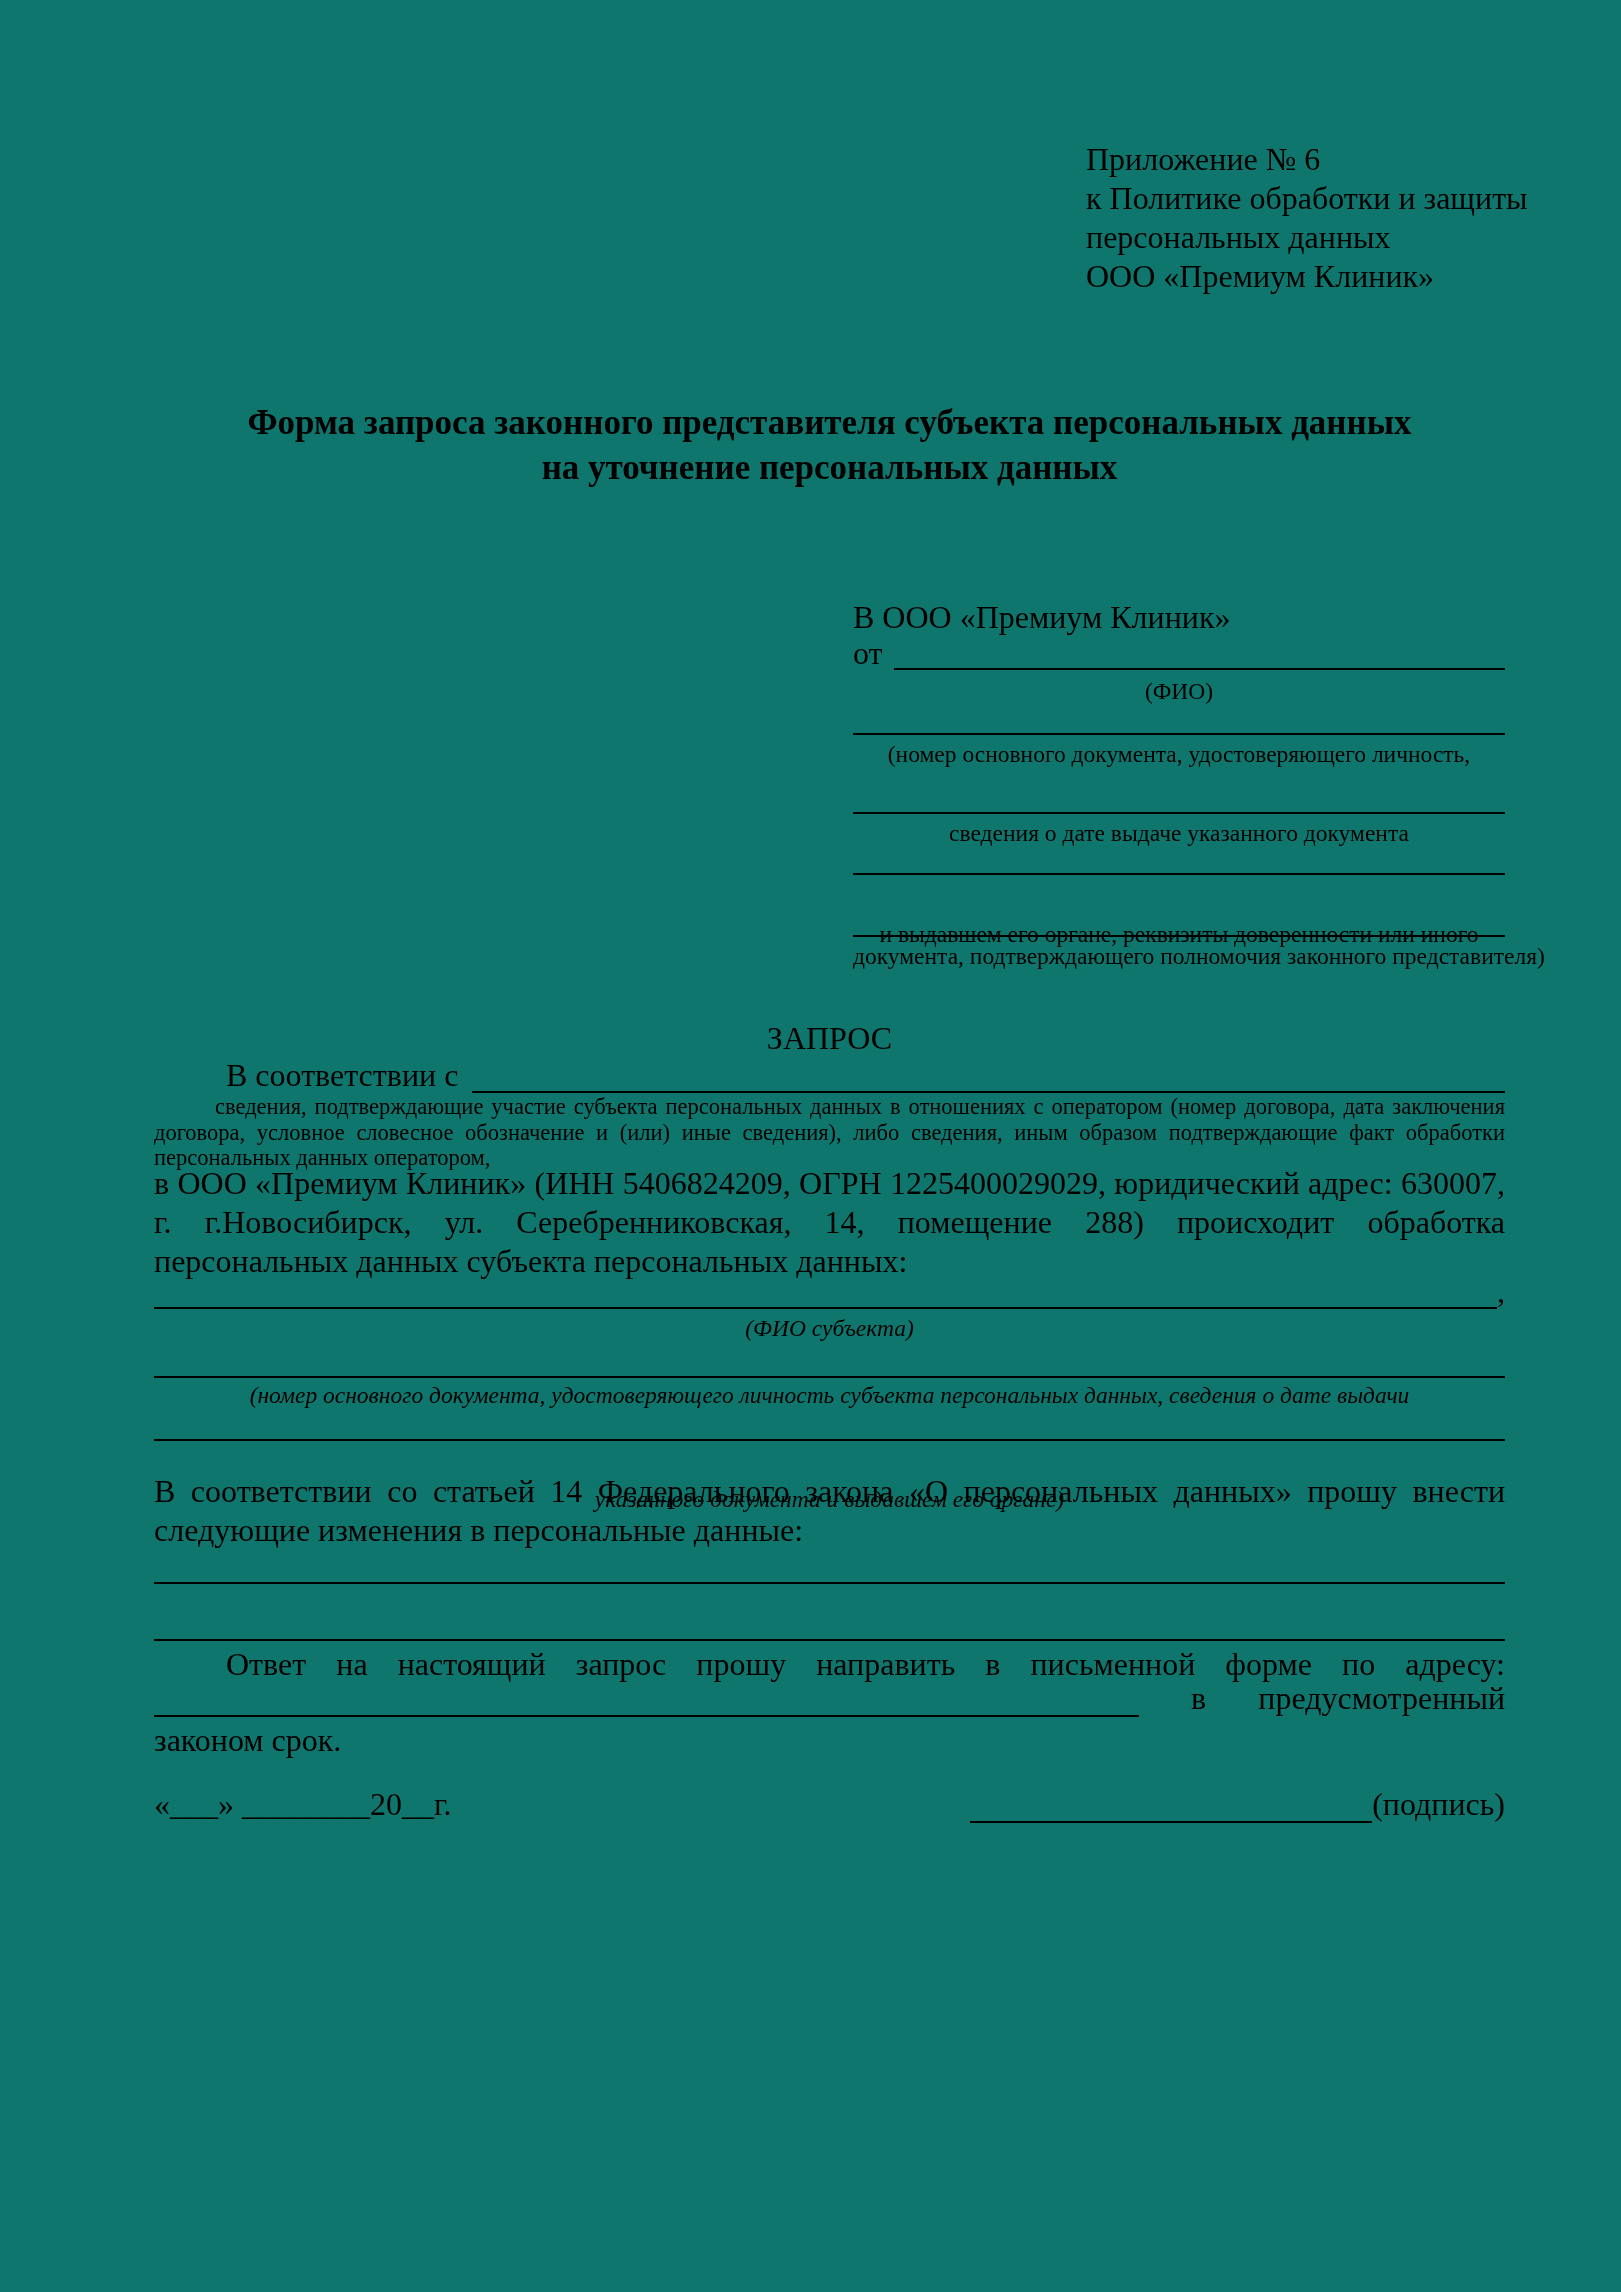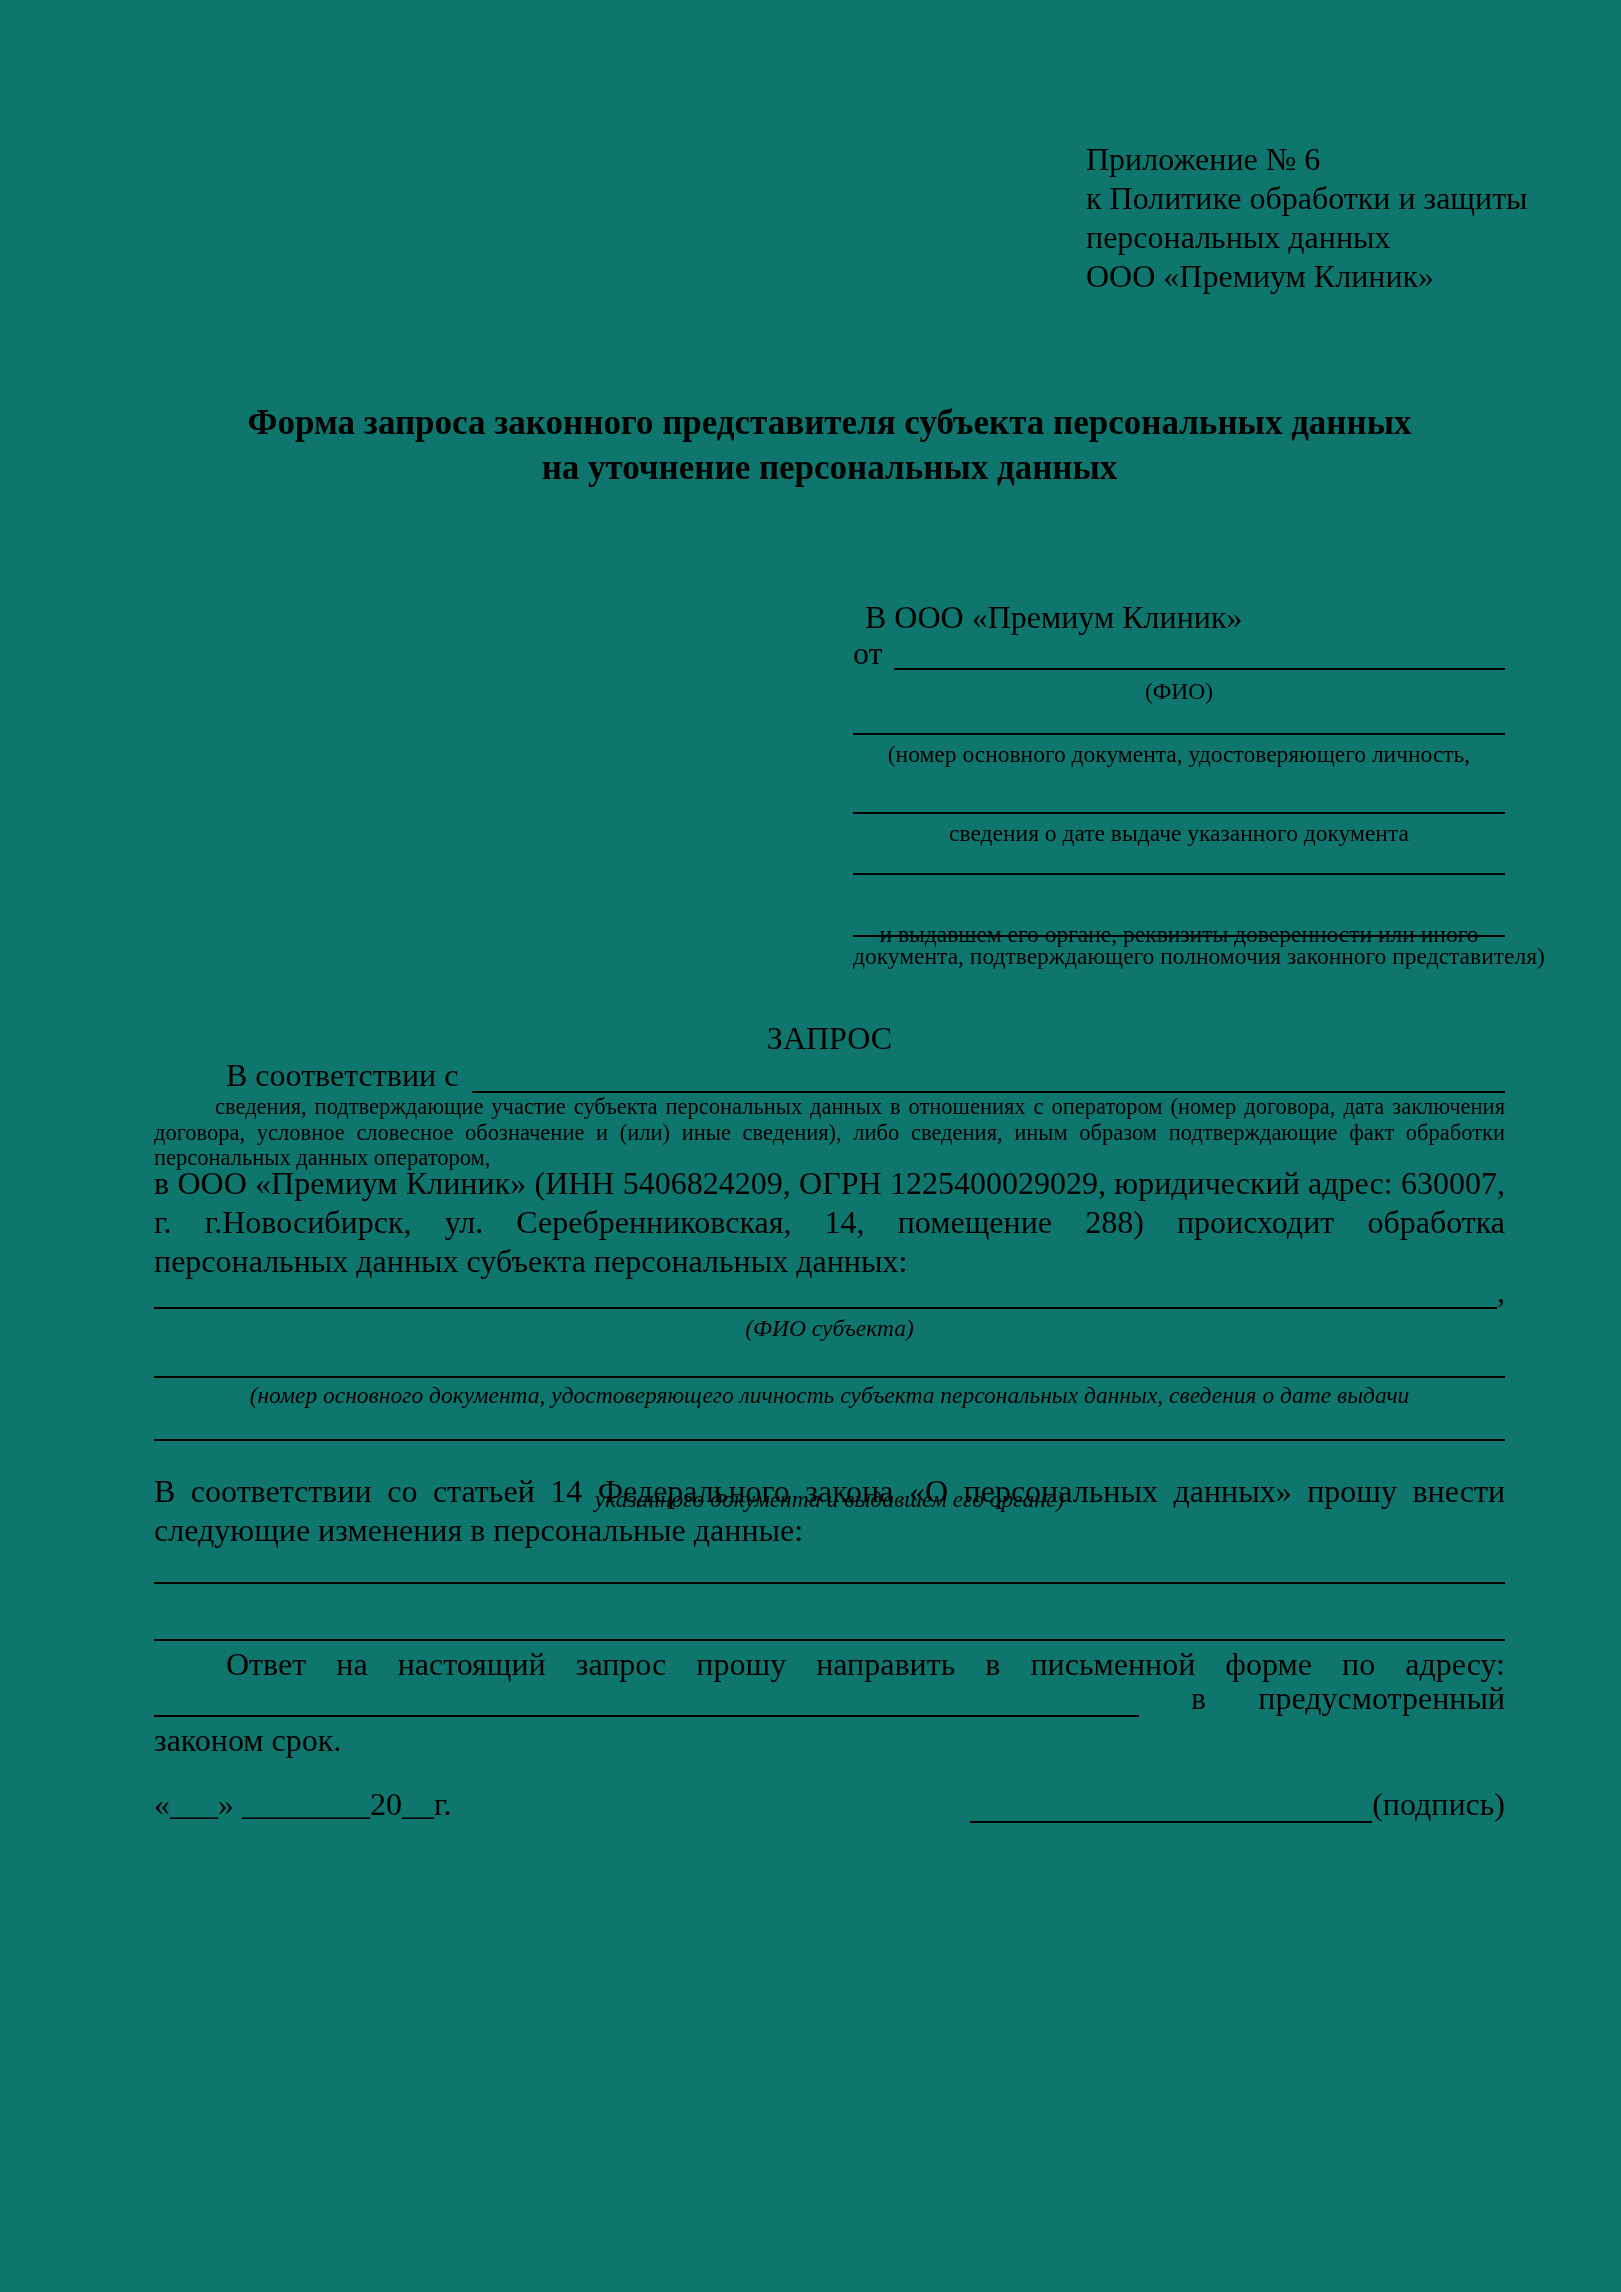--- a/index.html
+++ b/index.html
@@ -24,21 +24,21 @@
   .note-text { font-size: 22.5px; line-height: 25.5px; text-align: justify; }
 
   .appendix { left: 1086px; top: 140px; font-size: 32px; line-height: 39px; }
 
   .title-block {
     left: 154px; top: 400px; width: 1351px;
     text-align: center; font-weight: bold;
     font-size: 35px; line-height: 45px;
   }
 
-  .addressee-to { left: 853px; top: 598px; margin-left: 12px; }
+  .addressee-to { left: 853px; top: 598px; }
 
   .from-row {
     left: 853px; top: 635px; width: 652px;
     display: flex; align-items: flex-start;
   }
   .from-row .from-label { font-size: 32px; line-height: 37px; padding-right: 11.8px; text-align: right; }
   .flex-blank { flex: 1; height: 33px; border-bottom: 2px solid #000; }
 
   .fill-line { border-bottom: 2px solid #000; }
 

